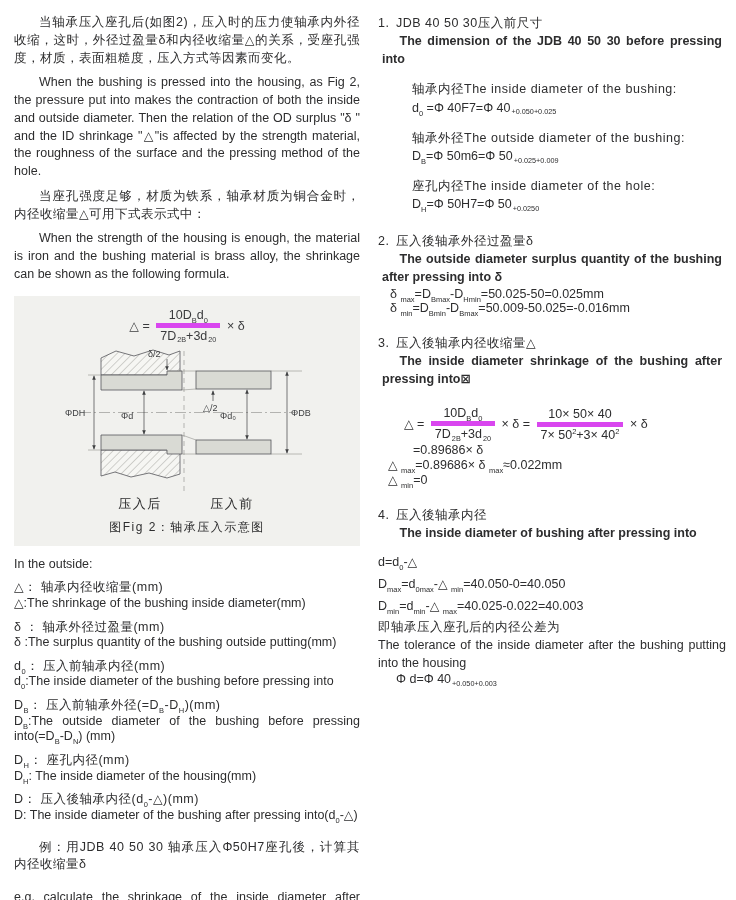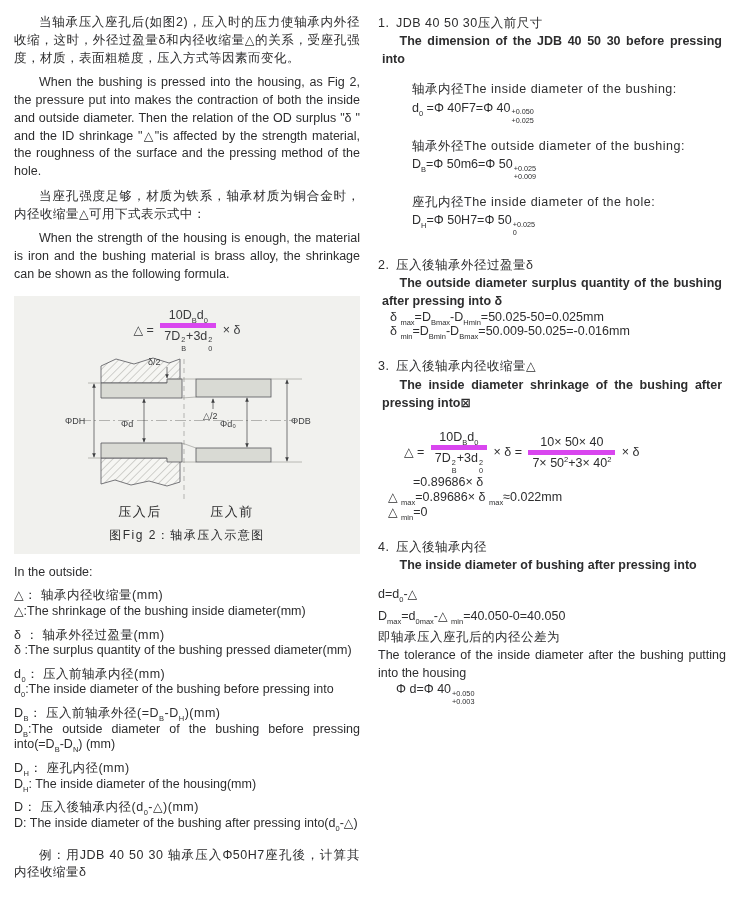--- a/index.html
+++ b/index.html
@@ -43,21 +43,21 @@
   .eq4-block{margin-top:10px;}
   .note{margin:12px 0 0;line-height:1.45;text-align:justify;}
   .note-en{margin:0;line-height:1.45;text-align:justify;}
   .final{margin:15px 0 0 18px;}
   .col-right p{margin-top:0;margin-bottom:0;}
   .col-right .item-en{margin-bottom:0;}
 
   
   sub.tk-sub{font-size:60%;line-height:0;}
   sup.tk-sup{font-size:60%;line-height:0;}
-  .tk-stk{display:inline-flex;flex-direction:column;font-size:58%;line-height:1.12;
+  .tk-stk{display:inline-flex;font-size:58%;line-height:1.12;
           vertical-align:-0.4em;margin-left:1px;text-align:left;}
   .tk-frac{display:inline-flex;flex-direction:column;text-align:center;
            vertical-align:middle;margin:0 3px;}
   .tk-frac .tk-num{border-bottom:5px solid #d946ef;padding:0 4px 1px;}
   .tk-frac .tk-den{padding:1px 4px 0;}
 </style>
 </head>
 <body>
 
 <div class="page">
@@ -145,21 +145,21 @@
     </div>
 
     <p class="informula">In the outside:</p>
 
     <div class="def-group">
       <p class="cn"><span>△： 轴承内径收缩量(mm)</span></p>
       <p><span>△:The shrinkage of the bushing inside diameter(mm)</span></p>
     </div>
     <div class="def-group">
       <p class="cn"><span>δ ： 轴承外径过盈量(mm)</span></p>
-      <p><span>δ :The surplus quantity of the bushing pressed diameter(mm)</span></p>
+      <p><span>δ :The surplus quantity of the bushing outside putting(mm)</span></p>
     </div>
     <div class="def-group">
       <p class="cn"><span>d</span><sub class="tk-sub">0</sub><span>： 压入前轴承内径(mm)</span></p>
       <p><span>d</span><sub class="tk-sub">0</sub><span>:The inside diameter of the bushing before pressing into</span></p>
     </div>
     <div class="def-group">
       <p class="cn"><span>D</span><sub class="tk-sub">B</sub><span>： 压入前轴承外径(=D</span><sub class="tk-sub">B</sub><span>-D</span><sub class="tk-sub">H</sub><span>)(mm)</span></p>
       <p><span>D</span><sub class="tk-sub">B</sub><span>:The outside diameter of the bushing before pressing into(=D</span><sub class="tk-sub">B</sub><span>-D</span><sub class="tk-sub">N</sub><span>) (mm)</span></p>
     </div>
     <div class="def-group">
@@ -245,20 +245,21 @@
 
     <div class="item">
       <p class="item-line1 cn">
         <span class="item-num">4.</span>
         <span>压入後轴承内径</span>
       </p>
       <p class="item-en">The inside diameter of bushing after pressing into</p>
       <div class="eq4-block">
         <p class="eq4"><span>d=d</span><sub class="tk-sub">0</sub><span>-△</span></p>
         <p class="eq4"><span>D</span><sub class="tk-sub">max</sub><span>=d</span><sub class="tk-sub">0max</sub><span>-△ </span><sub class="tk-sub">min</sub><span>=40.050-0=40.050</span></p>
+        <p class="eq4"><span>D</span><sub class="tk-sub">min</sub><span>=d</span><sub class="tk-sub">min</sub><span>-△ </span><sub class="tk-sub">max</sub><span>=40.025-0.022=40.003</span></p>
       </div>
       <p class="note cn">即轴承压入座孔后的内径公差为</p>
       <p class="note-en">The tolerance of the inside diameter after the bushing putting into the housing</p>
       <p class="final"><span>Φ d=Φ 40</span><span class="tk-stk">
             <span>+0.050</span>
             <span>+0.003</span>
           </span></p>
     </div>
 
   </div>

